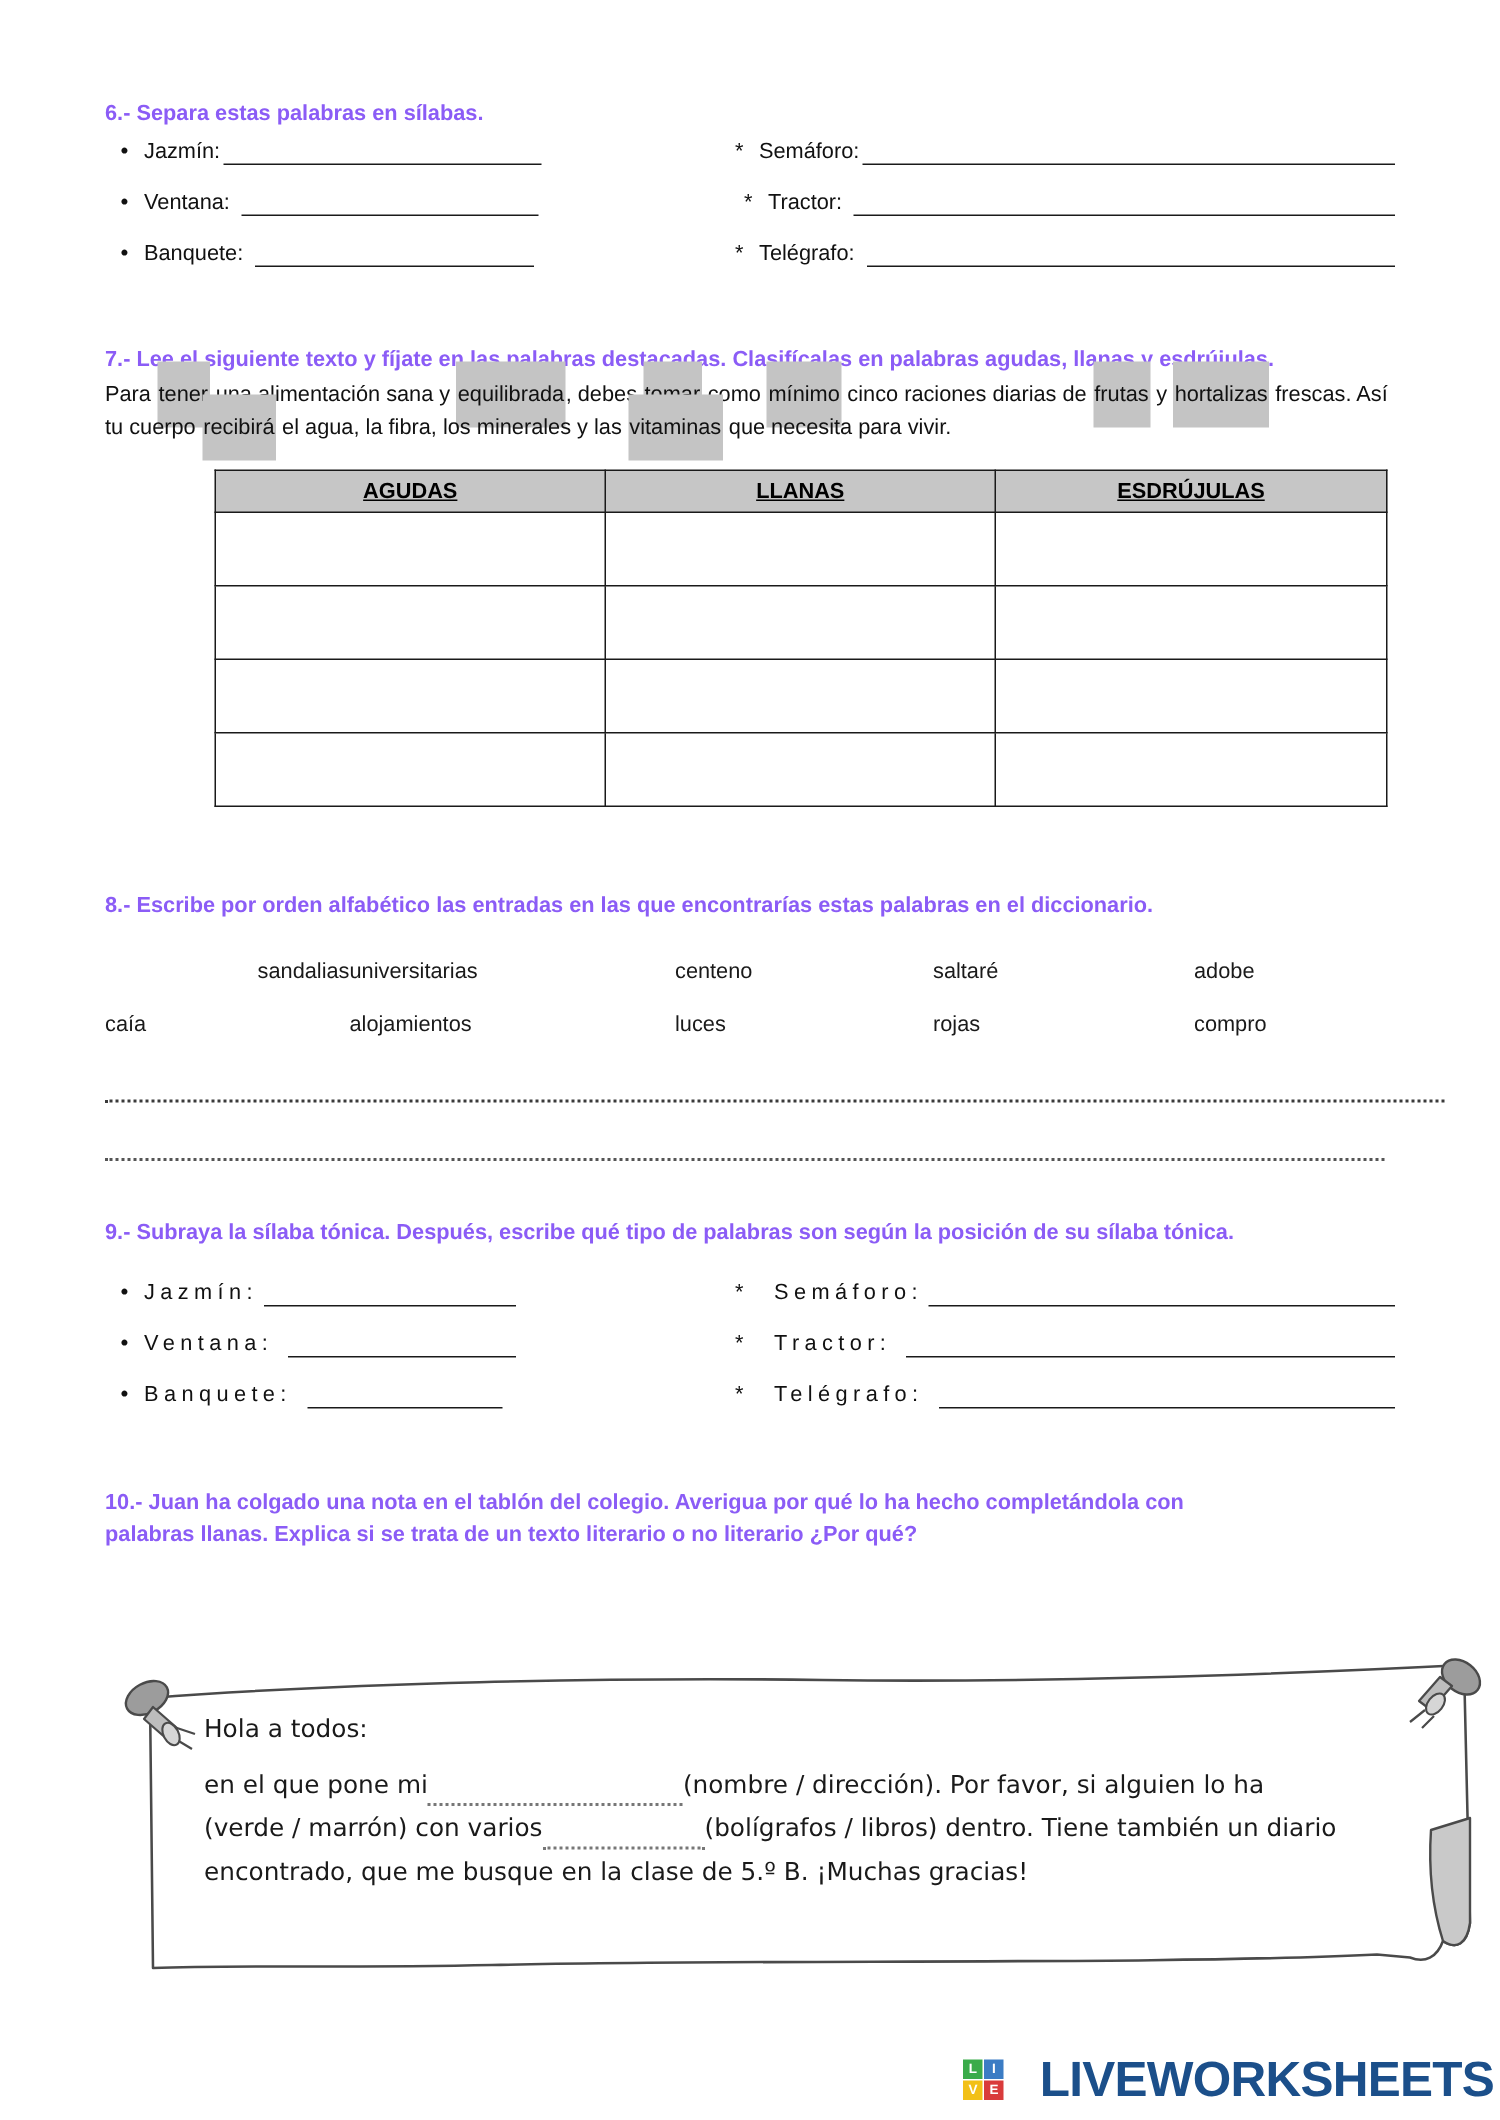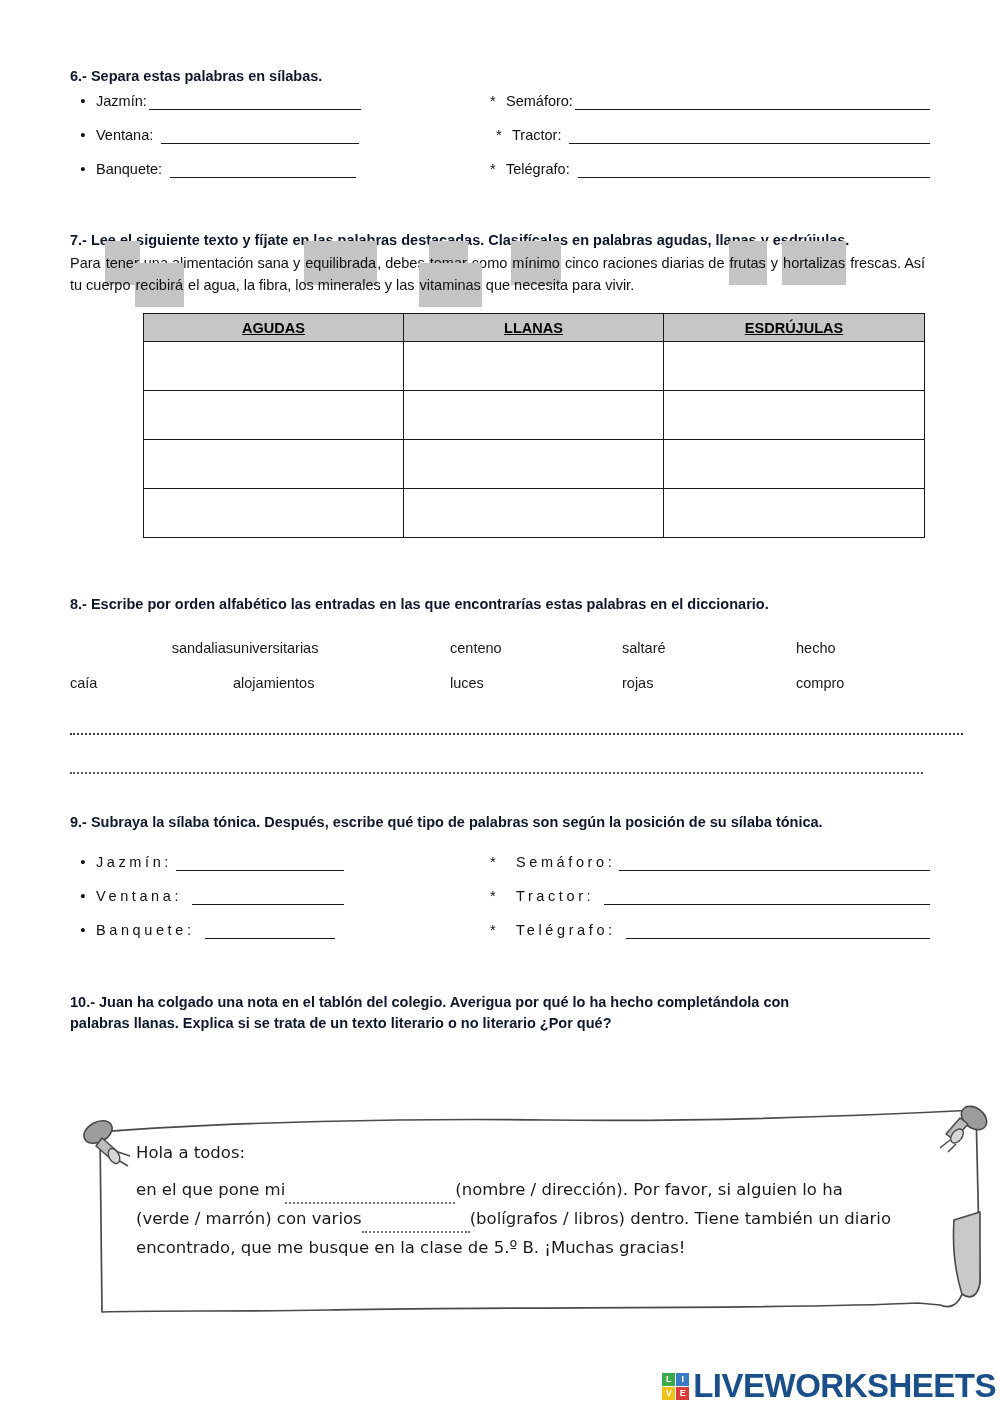--- a/index.html
+++ b/index.html
@@ -19,21 +19,21 @@
     position: relative;
     width: 1000px;
     height: 1413px;
     padding: 0;
   }
 
   
   .q-title {
     font-size: 14.5px;
     font-weight: bold;
-    color: #0f172a;
+    color: #8b5cf6;
     line-height: 1.45;
   }
   .body-text {
     font-size: 14.5px;
     line-height: 1.5;
     color: #111;
   }
   .hl {
     background: #c4c4c4;
     padding: 14px 1px;
@@ -173,20 +173,21 @@
     align-items: center;
     justify-content: center;
     line-height: 1;
   }
   .lw-text {
     font-family: "Liberation Sans", sans-serif;
     font-weight: bold;
     font-size: 33px;
     letter-spacing: -0.5px;
     color: #1b4f8a;
+    margin-left: 20px;
   }
 </style>
 </head>
 <body>
 
 <div class="page">
 
   <div style="position:absolute; left:70px; top:66px; width:860px;">
     <div class="q-title">
       <span>6.-</span>
@@ -282,21 +283,21 @@
     <div class="q-title">
       <span>8.-</span>
       <span>Escribe</span><span> por orden alfabético las entradas en las que encontrarías estas palabras en el diccionario.</span>
     </div>
 
     <div class="word-grid" style="margin-top:25px;">
       <div class="cellw" style="width:163px;text-align:right;">sandalias</div>
       <div class="cellw" style="width:217px;">universitarias</div>
       <div class="cellw" style="width:172px;">centeno</div>
       <div class="cellw" style="width:174px;">saltaré</div>
-      <div class="cellw">hecho</div>
+      <div class="cellw">adobe</div>
     </div>
 
     <div class="word-grid" style="margin-top:19px;">
       <div class="cellw" style="width:163px;">caía</div>
       <div class="cellw" style="width:217px;">alojamientos</div>
       <div class="cellw" style="width:172px;">luces</div>
       <div class="cellw" style="width:174px;">rojas</div>
       <div class="cellw">compro</div>
     </div>
 

